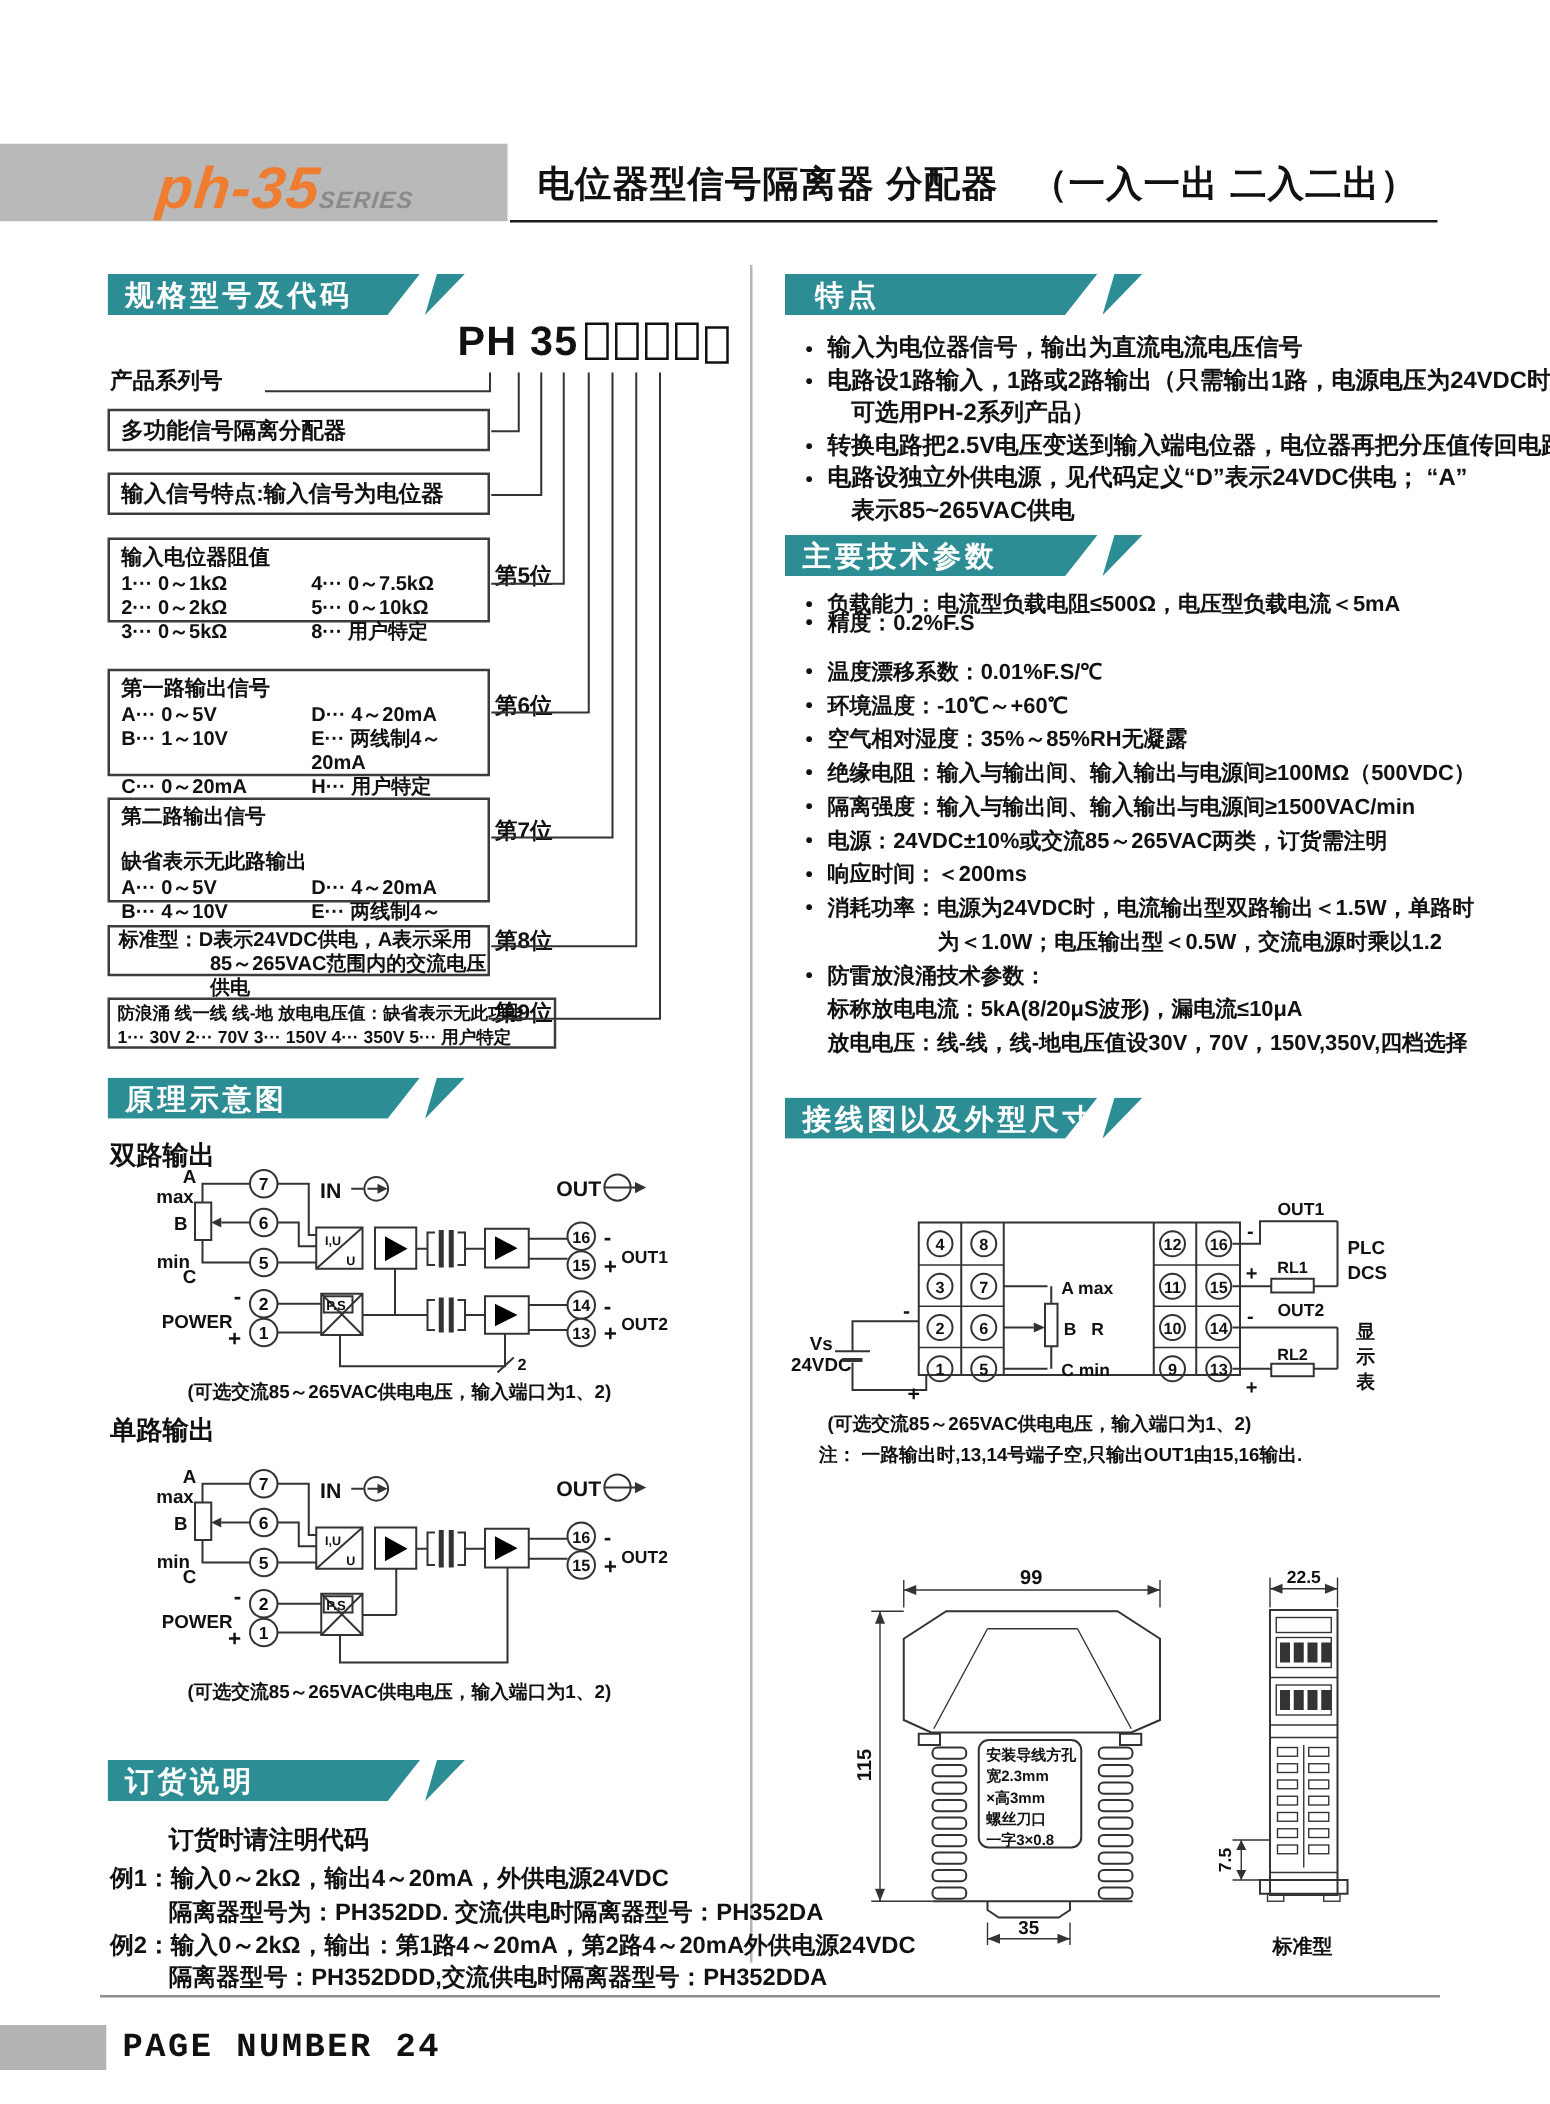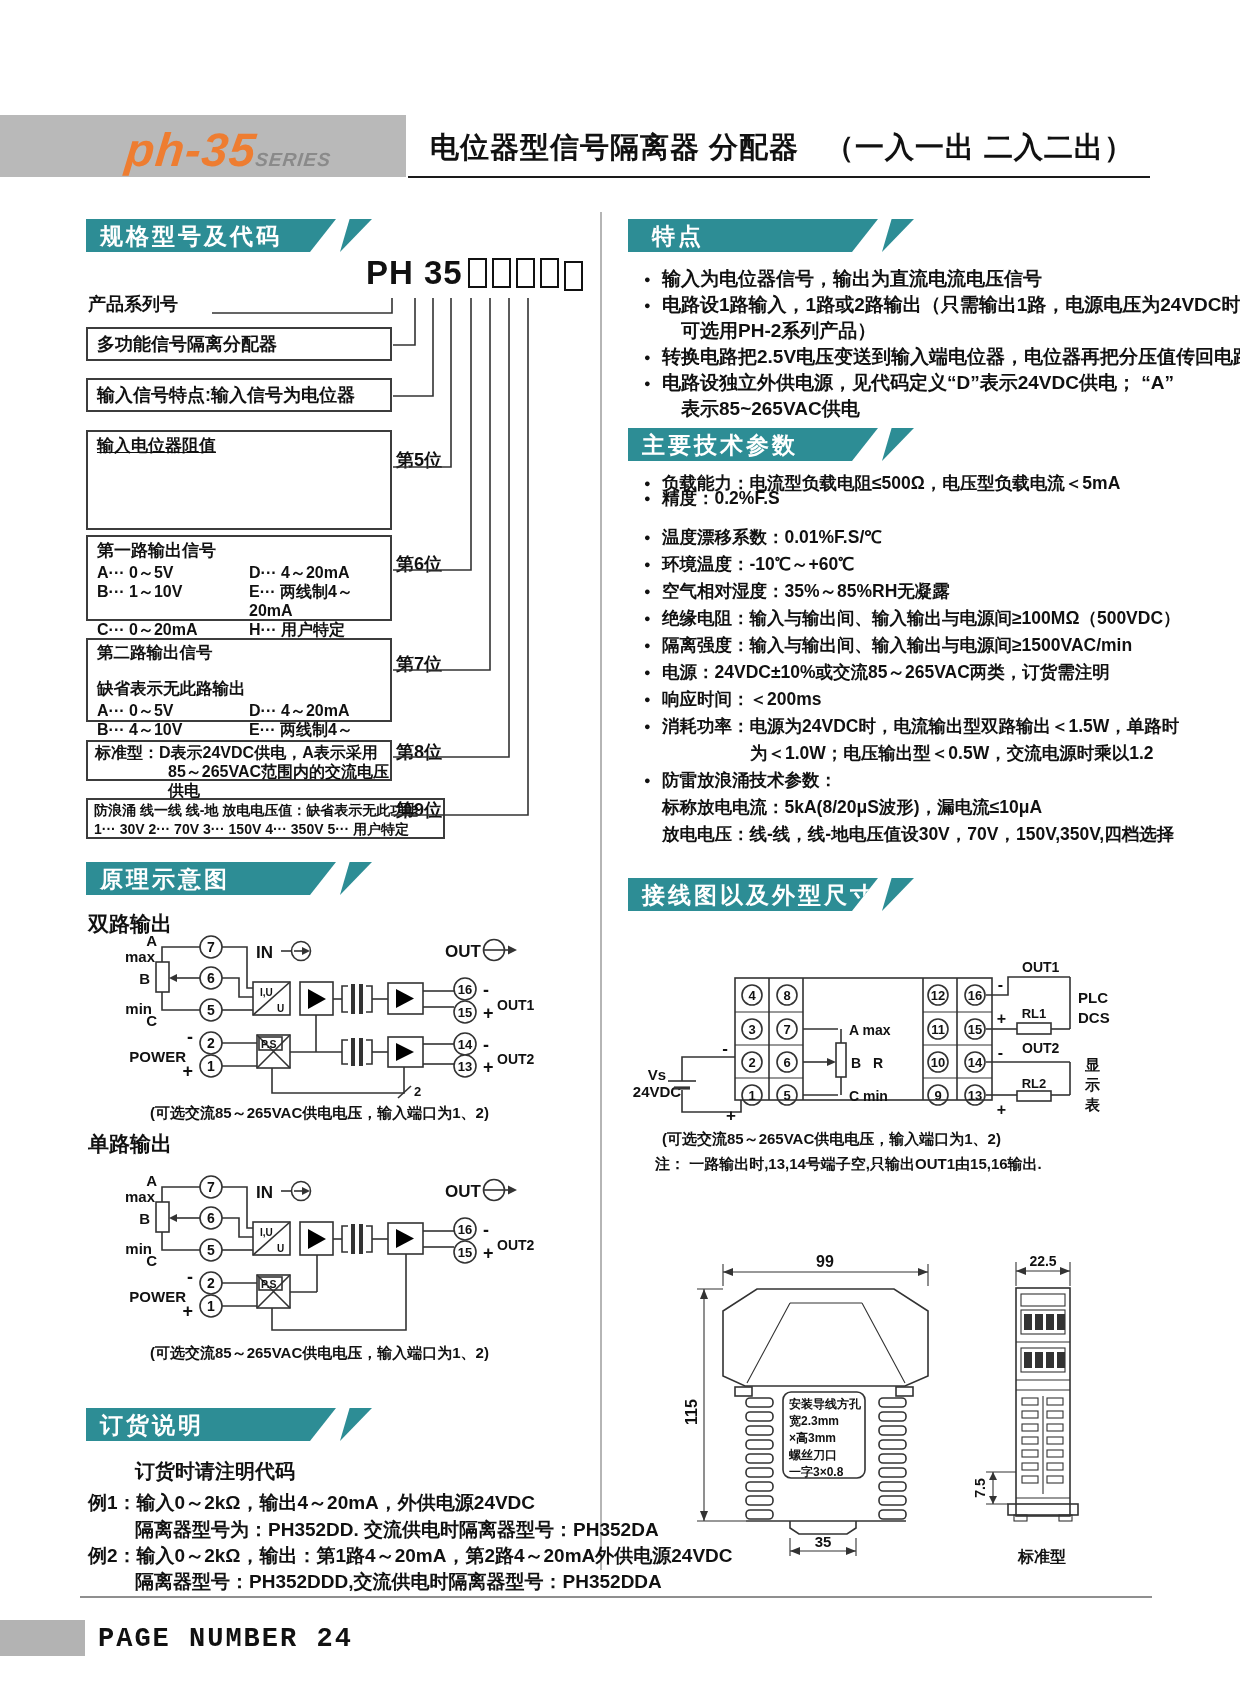--- a/index.html
+++ b/index.html
@@ -62,22 +62,30 @@
   <span style="display:inline-block;width:15px;height:26px;border:2.5px solid #111;"></span>
   <span style="display:inline-block;width:15px;height:26px;border:2.5px solid #111;margin-top:6px;"></span>
 </div>
 
 <div class="txt" style="left:88px;top:292px;font-size:18px;">产品系列号</div>
 
 <div class="cbox" style="left:86px;top:327px;width:306px;height:34px;font-size:18px;line-height:30px;padding-left:9px;">多功能信号隔离分配器</div>
 
 <div class="cbox" style="left:86px;top:378px;width:306px;height:34px;font-size:18px;line-height:30px;padding-left:9px;">输入信号特点:输入信号为电位器</div>
 
-<div class="cbox" style="left:86px;top:430px;width:306px;height:100px;text-decoration:underline;">
+<div class="cbox" style="left:86px;top:430px;width:306px;height:68px;">
   <div style="font-size:17px;padding:2px 0 0 9px;">输入电位器阻值</div>
+  <div class="grid2">
+    <span>1··· 0～1kΩ</span>
+      <span>4··· 0～7.5kΩ</span>
+    <span>2··· 0～2kΩ</span>
+      <span>5··· 0～10kΩ</span>
+    <span>3··· 0～5kΩ</span>
+      <span>8··· 用户特定</span>
+  </div>
 </div>
 <div class="txt" style="left:396px;top:448px;font-size:18px;">第5位</div>
 
 <div class="cbox" style="left:86px;top:535px;width:306px;height:86px;">
   <div style="font-size:17px;padding:2px 0 0 9px;">第一路输出信号</div>
   <div class="grid2">
     <span>A··· 0～5V</span>
       <span>D··· 4～20mA</span>
     <span>B··· 1～10V</span>
       <span>E··· 两线制4～20mA</span>

